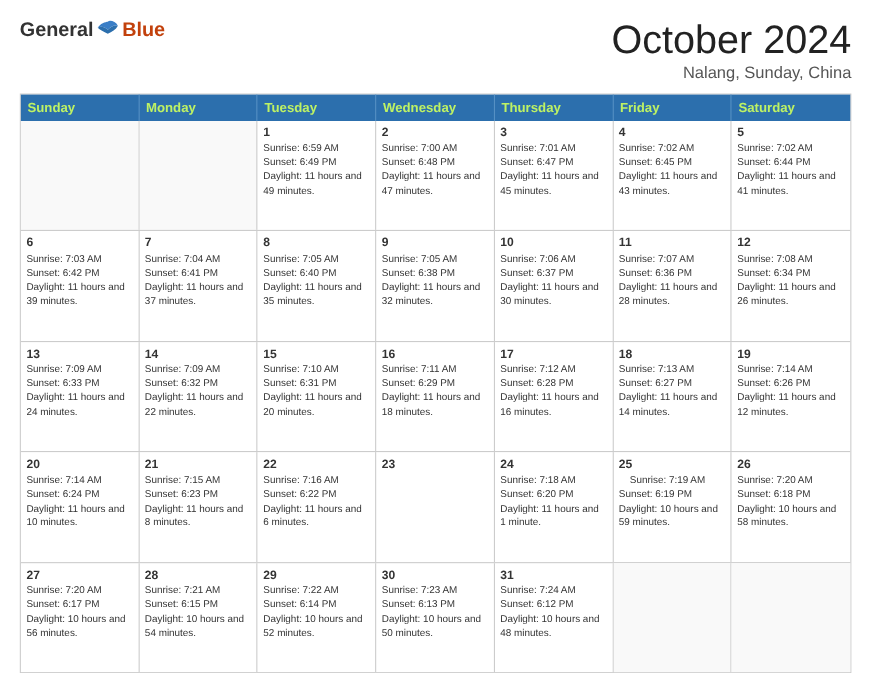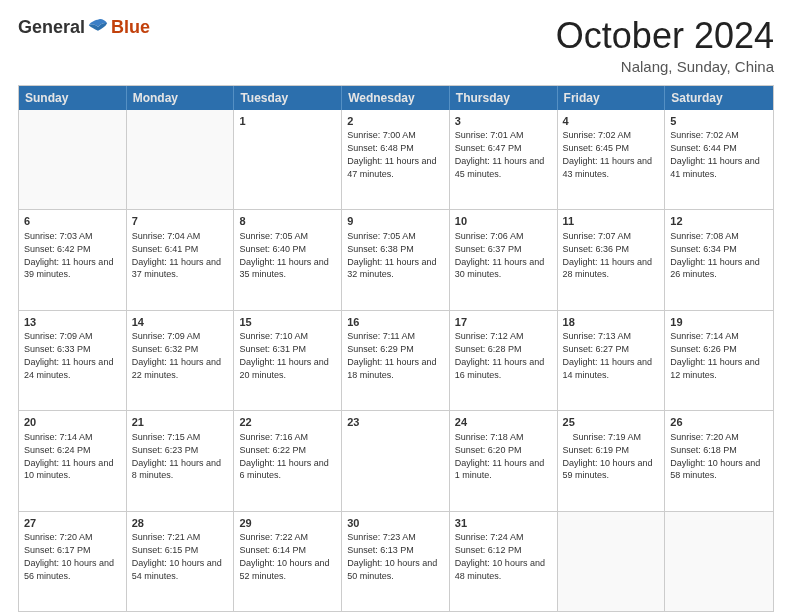--- a/index.html
+++ b/index.html
@@ -66,21 +66,21 @@
       display: flex;
       flex-direction: column;
       border: 1px solid #ccc;
     }
     .cal-header-row {
       display: grid;
       grid-template-columns: repeat(7, 1fr);
       background: #2c6fad;
     }
     .cal-header-cell {
-      color: #e5e5e5;
+      color: #bef264;
       font-size: 12px;
       font-weight: bold;
       padding: 5px 6px;
       border-right: 1px solid #5590c4;
       text-align: left;
     }
     .cal-header-cell:last-child { border-right: none; }
     .cal-body {
       flex: 1;
       display: flex;
@@ -146,21 +146,23 @@
         <div class="cal-header-cell">Tuesday</div>
         <div class="cal-header-cell">Wednesday</div>
         <div class="cal-header-cell">Thursday</div>
         <div class="cal-header-cell">Friday</div>
         <div class="cal-header-cell">Saturday</div>
       </div>
     <div class="cal-body">
         <div class="cal-row">
           <div class="cal-cell empty"></div>
           <div class="cal-cell empty"></div>
-          <div class="cal-cell"><span class="day-number">1</span></div>
+          <div class="cal-cell"><span class="day-number">1</span><span class="cell-text" style="white-space: pre-wrap;">Sunrise: 6:59 AM
+Sunset: 6:49 PM
+Daylight: 11 hours and 49 minutes.</span></div>
           <div class="cal-cell"><span class="day-number">2</span><span class="cell-text" style="white-space: pre-wrap;">Sunrise: 7:00 AM
 Sunset: 6:48 PM
 Daylight: 11 hours and 47 minutes.</span></div>
           <div class="cal-cell"><span class="day-number">3</span><span class="cell-text" style="white-space: pre-wrap;">Sunrise: 7:01 AM
 Sunset: 6:47 PM
 Daylight: 11 hours and 45 minutes.</span></div>
           <div class="cal-cell"><span class="day-number">4</span><span class="cell-text" style="white-space: pre-wrap;">Sunrise: 7:02 AM
 Sunset: 6:45 PM
 Daylight: 11 hours and 43 minutes.</span></div>
           <div class="cal-cell"><span class="day-number">5</span><span class="cell-text" style="white-space: pre-wrap;">Sunrise: 7:02 AM

